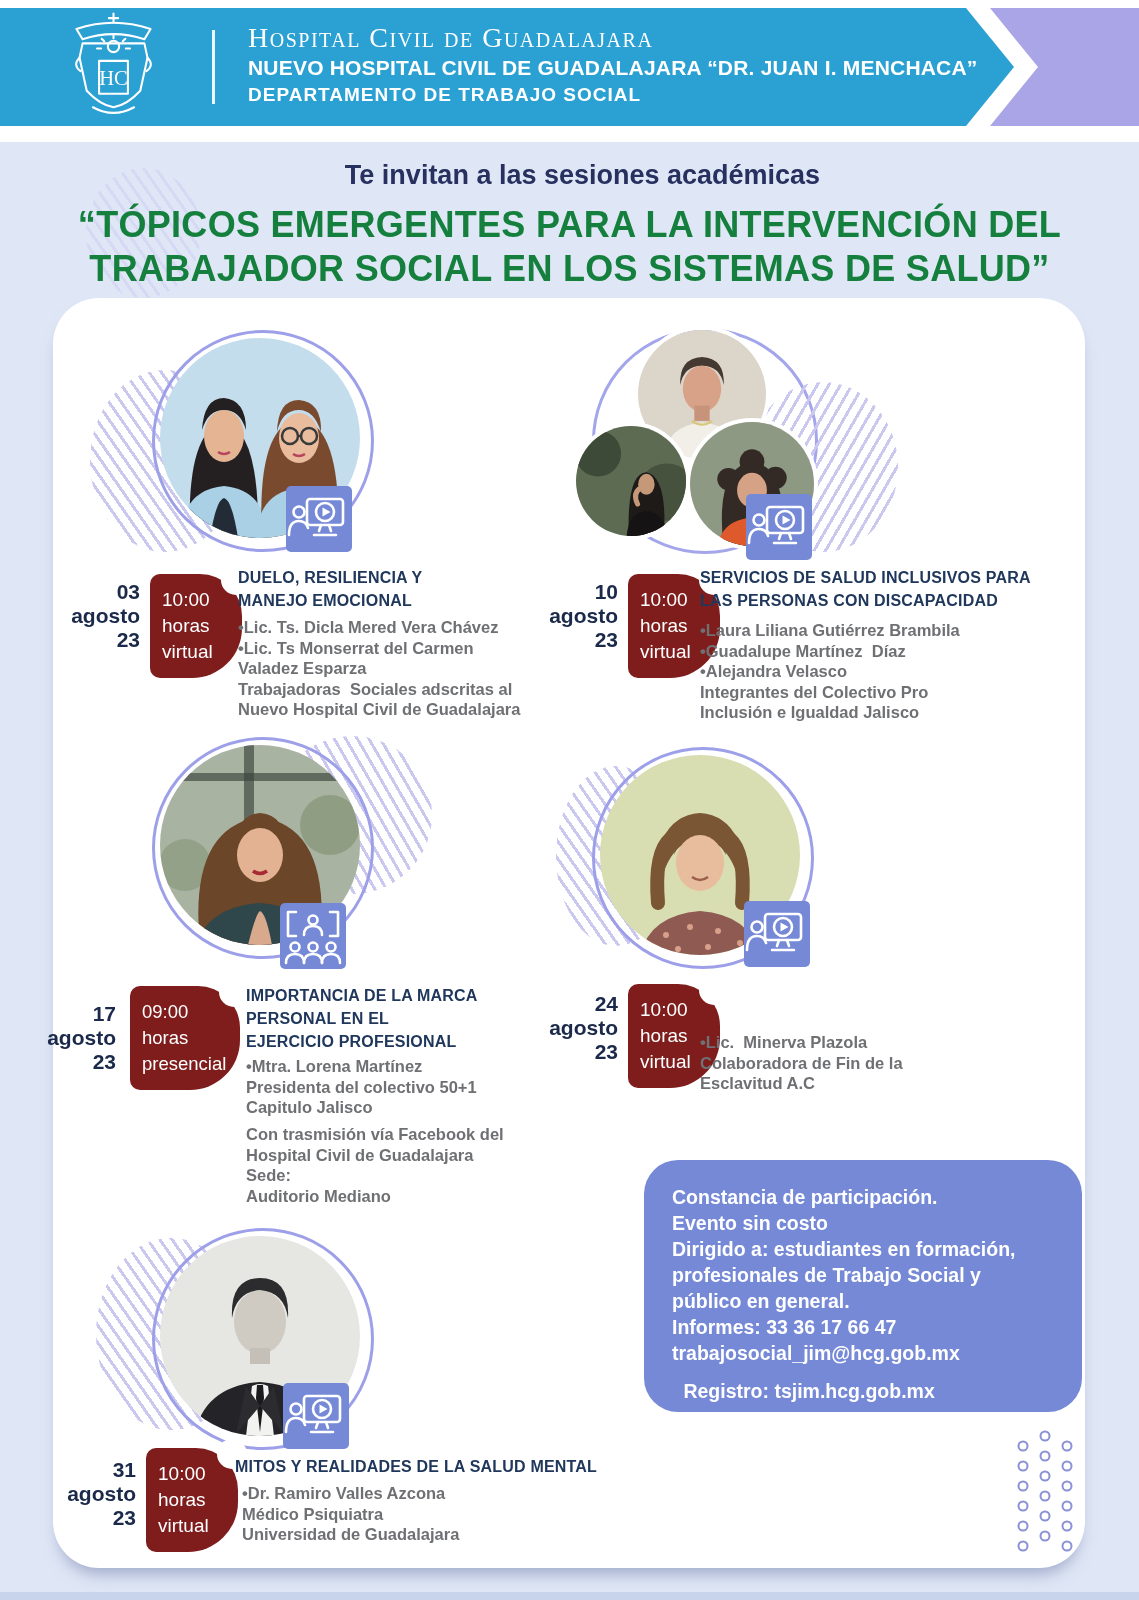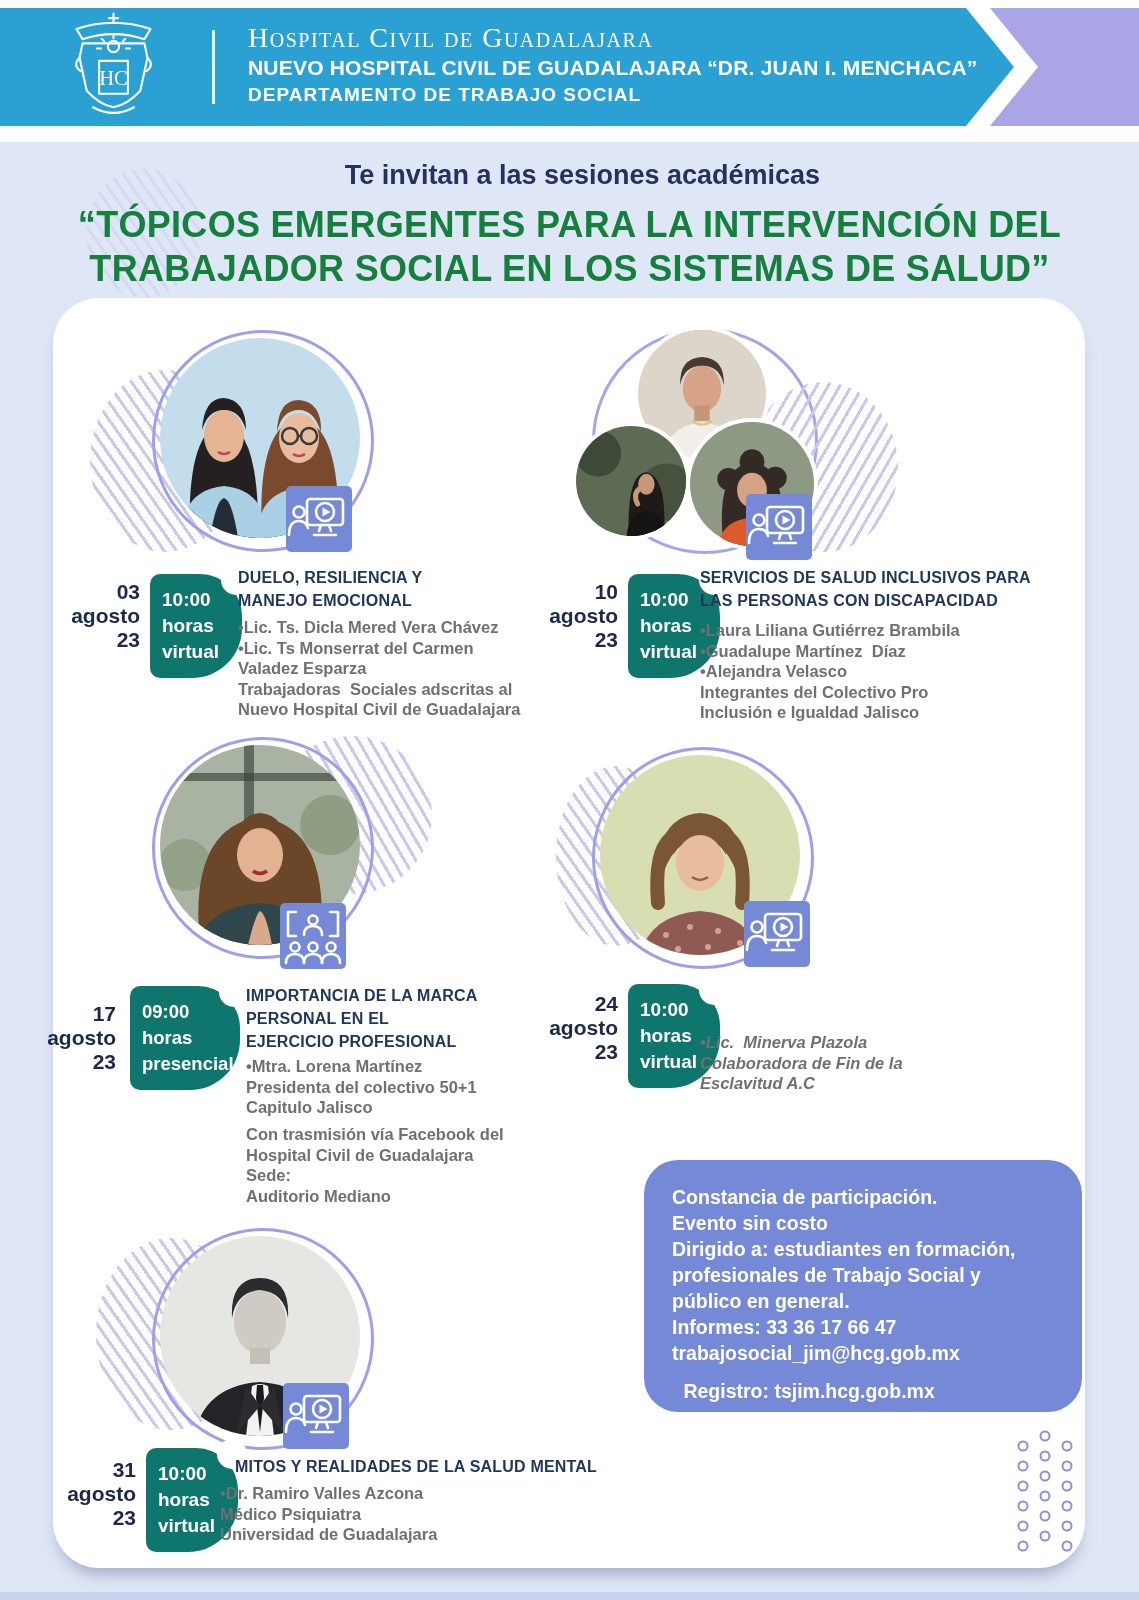--- a/index.html
+++ b/index.html
@@ -37,21 +37,21 @@
   .ring{position:absolute;width:216px;height:216px;border-radius:50%;border:3px solid #9DA0E8;}
   .bigring{position:absolute;width:220px;height:220px;border-radius:50%;border:3px solid #A3A6EA;}
   .photo{position:absolute;border-radius:50%;overflow:hidden;}
   .photo svg{display:block;width:100%;height:100%;}
   .photo.rimmed{border:4px solid #fff;}
   .icon-badge{position:absolute;width:66px;height:66px;}
 
   
   .date{position:absolute;text-align:right;color:#1B2A4A;font-weight:700;font-size:21px;
       line-height:24px;}
-  .tbadge{position:absolute;background:#0f766e;color:#fff;font-weight:700;font-size:19px;
+  .tbadge{position:absolute;background:#7f1d1d;color:#fff;font-weight:400;font-size:19px;
       line-height:26px;border-radius:10px 42px 50px 10px;padding:13px 0 0 12px;box-sizing:border-box;}
   .tbadge::after{content:"";position:absolute;top:-9px;right:-9px;width:30px;height:30px;
       border-radius:50%;background:#fff;}
   .tbadge div{white-space:pre;}
   .stitle{position:absolute;color:#20375C;font-weight:700;font-size:16px;line-height:23px;
       letter-spacing:.2px;}
   .stitle div{white-space:pre;}
   .sdetails{position:absolute;color:#6F7073;font-weight:700;font-size:16.5px;line-height:20.5px;}
   .sdetails div{white-space:pre;}
 
@@ -329,21 +329,21 @@
   <div class="date" style="left:540px;top:992px;width:78px;">
     <div>24</div>
     <div>agosto</div>
     <div>23</div>
   </div>
   <div class="tbadge" style="left:628px;top:984px;width:92px;height:104px;">
     <div>10:00</div>
     <div>horas</div>
     <div>virtual</div>
   </div>
-  <div class="sdetails" style="left:700px;top:1032px;font-style:italic;">
+  <div class="sdetails" style="left:700px;top:1032px;">
     <div>•Lic.  Minerva Plazola</div>
     <div>Colaboradora de Fin de la</div>
     <div>Esclavitud A.C</div>
   </div>
 
   <div class="info-box">
     <div>Constancia de participación.</div>
     <div>Evento sin costo</div>
     <div>Dirigido a: estudiantes en formación,</div>
     <div>profesionales de Trabajo Social y</div>
@@ -386,21 +386,21 @@
     <div>23</div>
   </div>
   <div class="tbadge" style="left:146px;top:1448px;width:92px;height:104px;">
     <div>10:00</div>
     <div>horas</div>
     <div>virtual</div>
   </div>
   <div class="stitle" style="left:235px;top:1455px;">
     <div>MITOS Y REALIDADES DE LA SALUD MENTAL</div>
   </div>
-  <div class="sdetails" style="left:220px;top:1483px;">
+  <div class="sdetails" style="left:242px;top:1483px;">
     <div>•Dr. Ramiro Valles Azcona</div>
     <div>Médico Psiquiatra</div>
     <div>Universidad de Guadalajara</div>
   </div>
 
   <svg class="dots" width="64" height="128" viewBox="0 0 64 128">
     <g fill="none" stroke="#8A90D6" stroke-width="2">
       <circle cx="9" cy="18" r="4.5"></circle>
         <circle cx="9" cy="38" r="4.5"></circle>
         <circle cx="9" cy="58" r="4.5"></circle>

